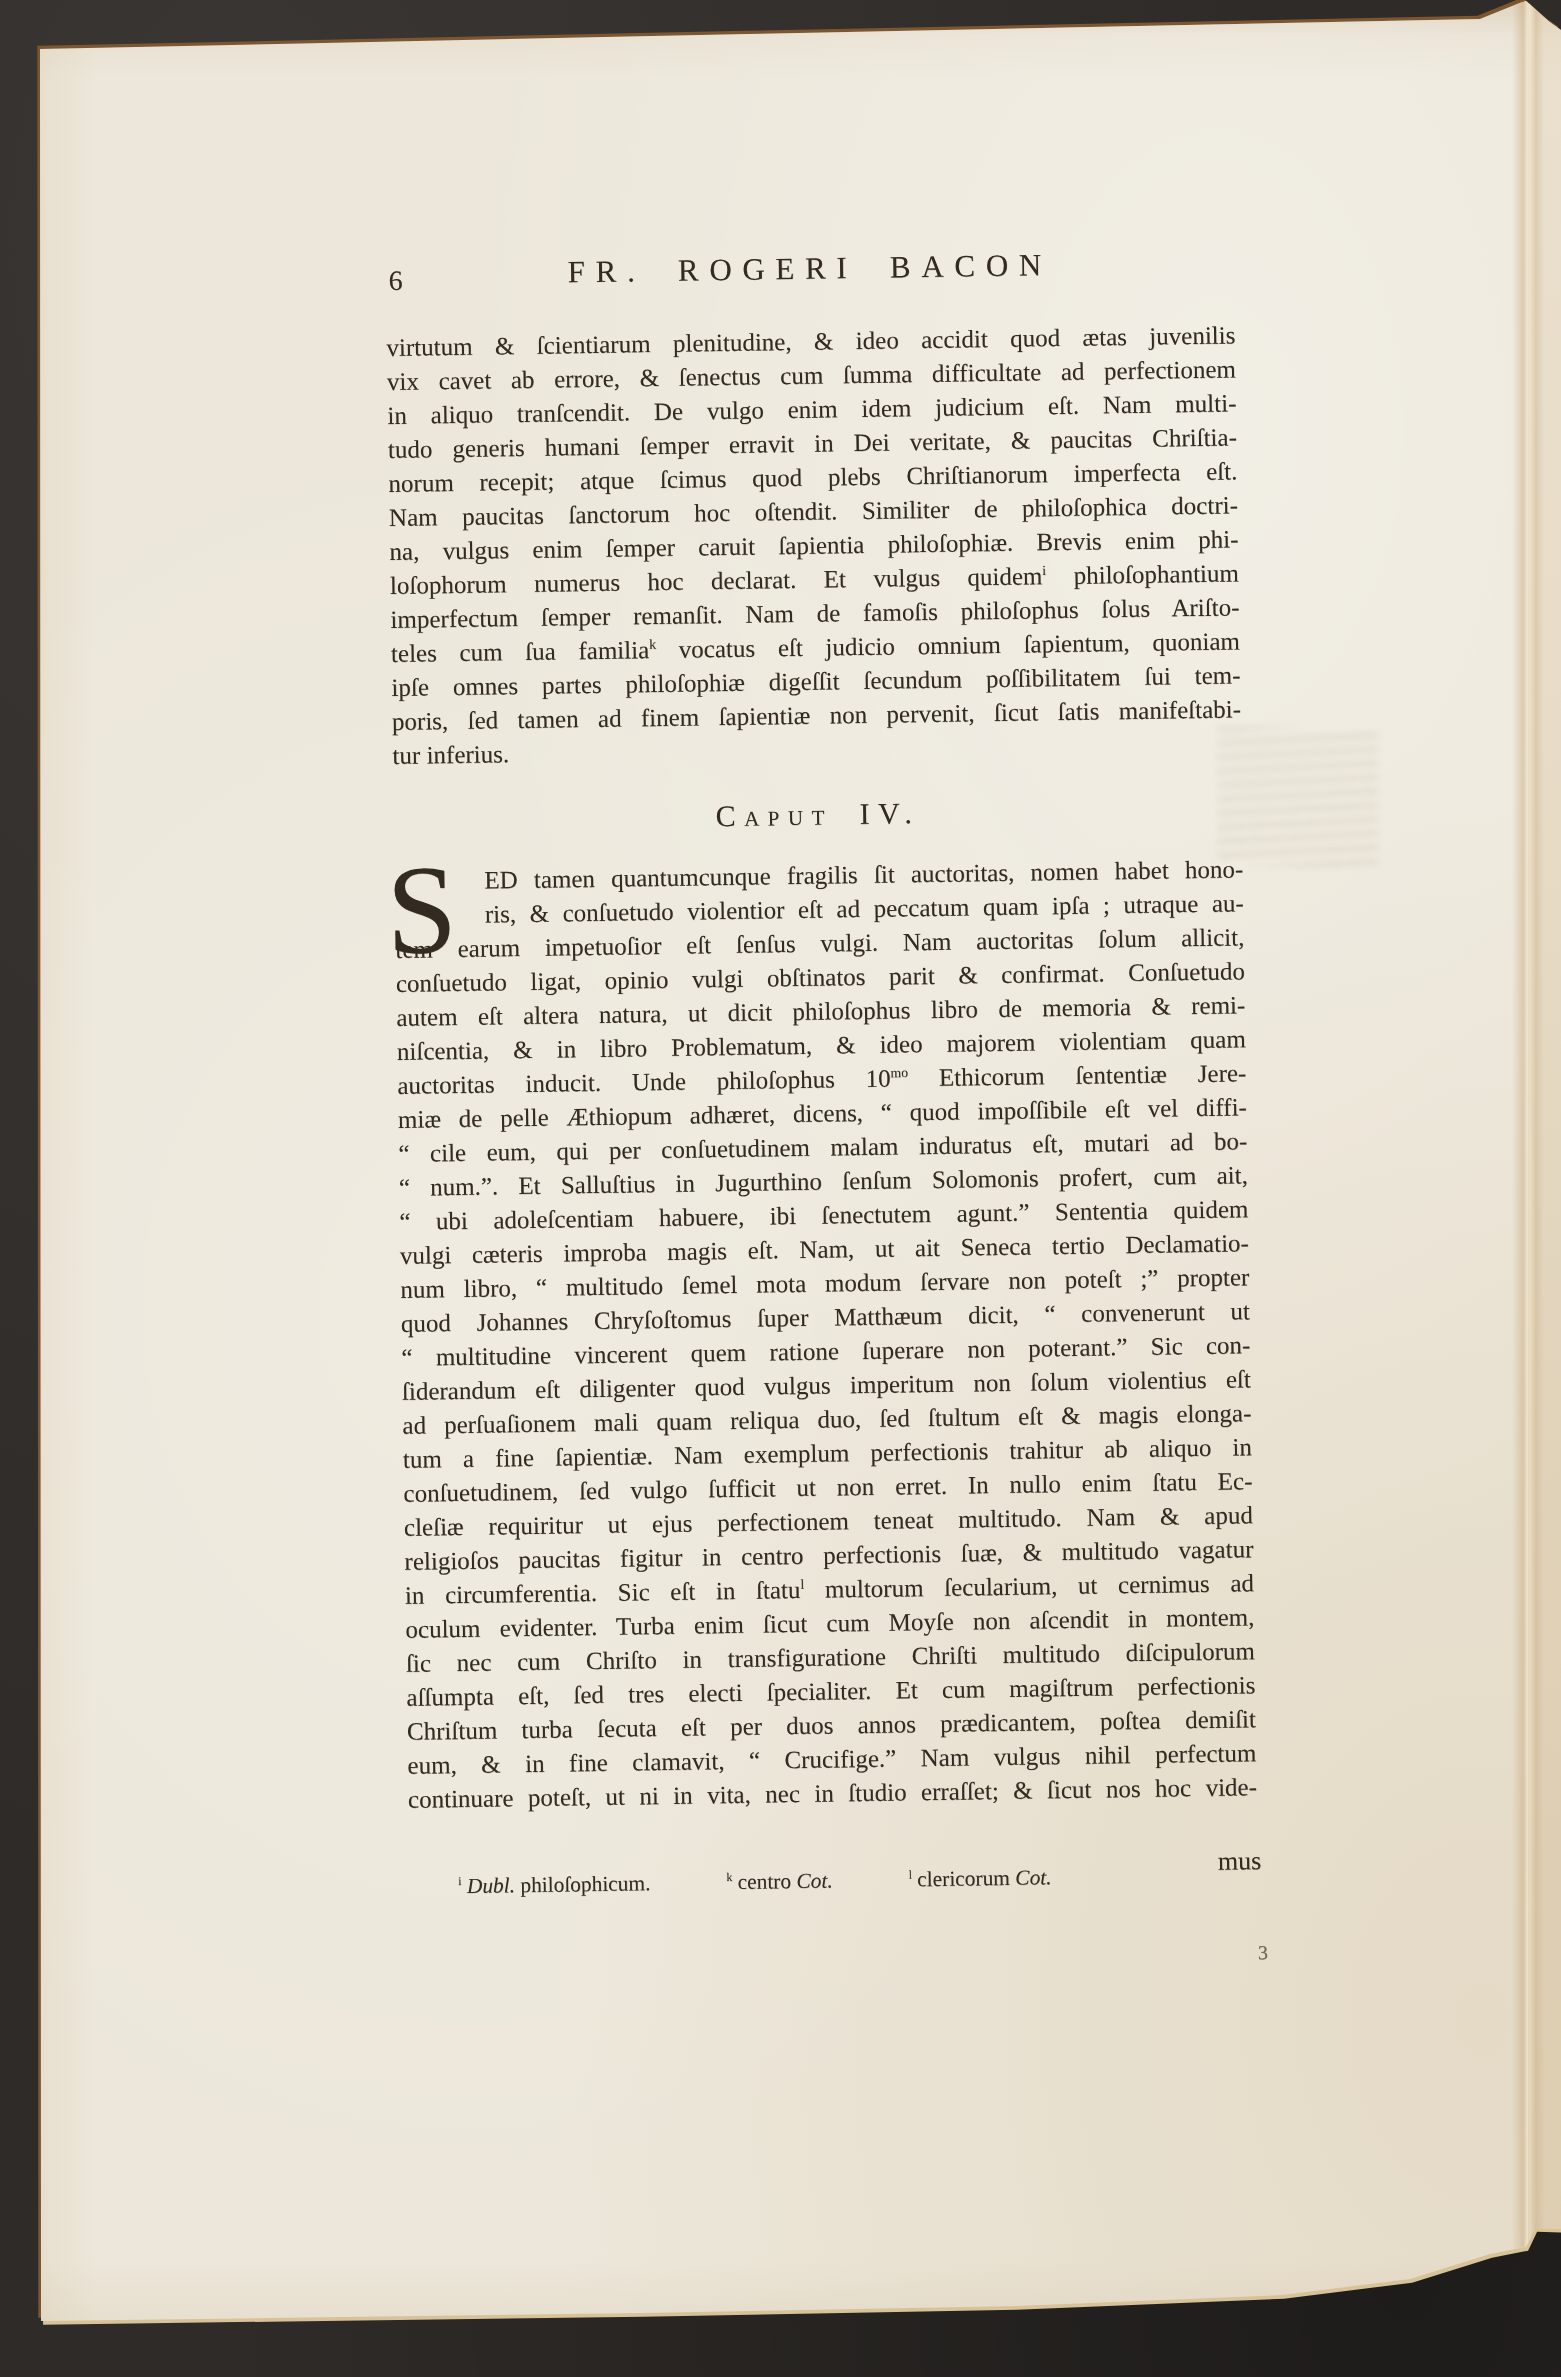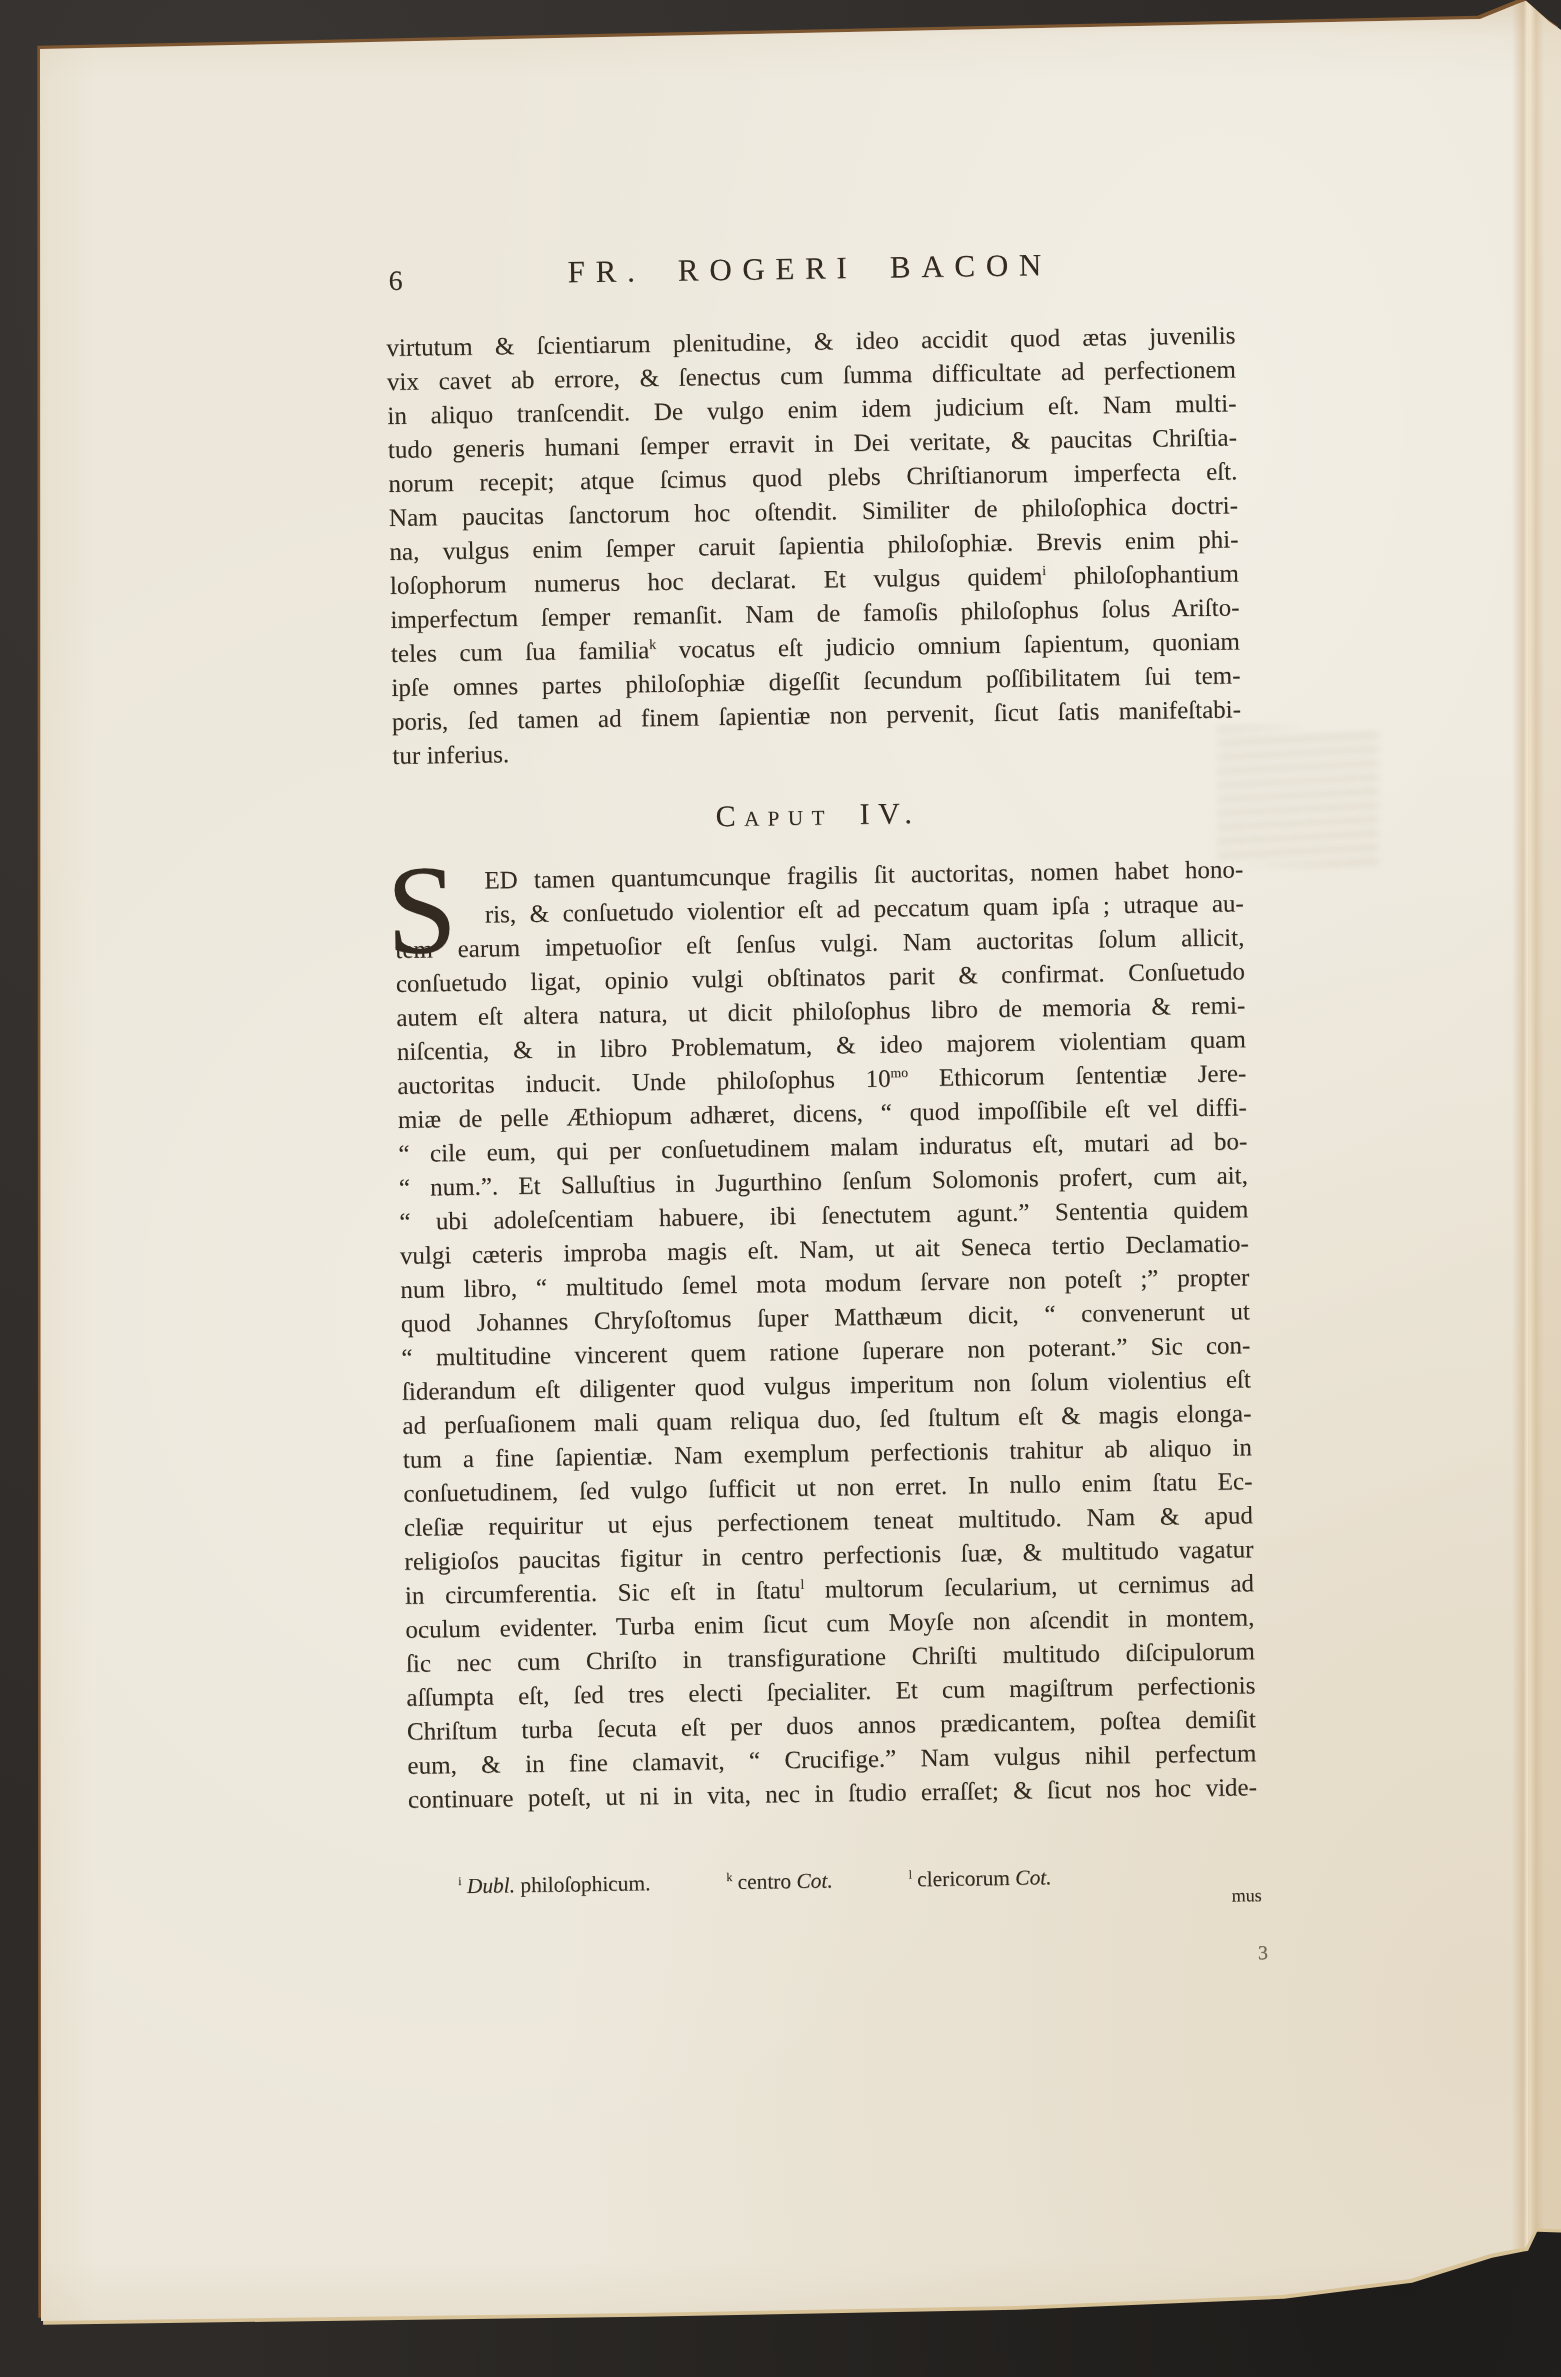--- a/index.html
+++ b/index.html
@@ -81,21 +81,21 @@
     position: absolute; left: -8.5px; top: -18px;
     font-size: 127px; line-height: 1; font-weight: normal;
   }
   .footnotes {
     position: absolute; top: 1624px; left: 49px;
     font-size: 21.4px; display: flex; gap: 76px; white-space: nowrap;
   }
   .fn { display: inline-block; }
   .fn .it { font-style: italic; margin-top: 10px; }
   .fn sup { margin-right: 5.3px; }
-  .catchword { position: absolute; top: 1647px; right: -3.2px; font-size: 18px; }
+  .catchword { position: absolute; top: 1608px; right: -3.2px; font-size: 26px; }
   .signature-mark { position: absolute; top: 1703px; right: -8.5px; font-size: 20px; color: #6e6457; }
 </style>
 </head>
 <body>
 
 <div>
   <div class="rim-light"></div>
   <div class="rim-dark"></div>
 
   <div class="page">

